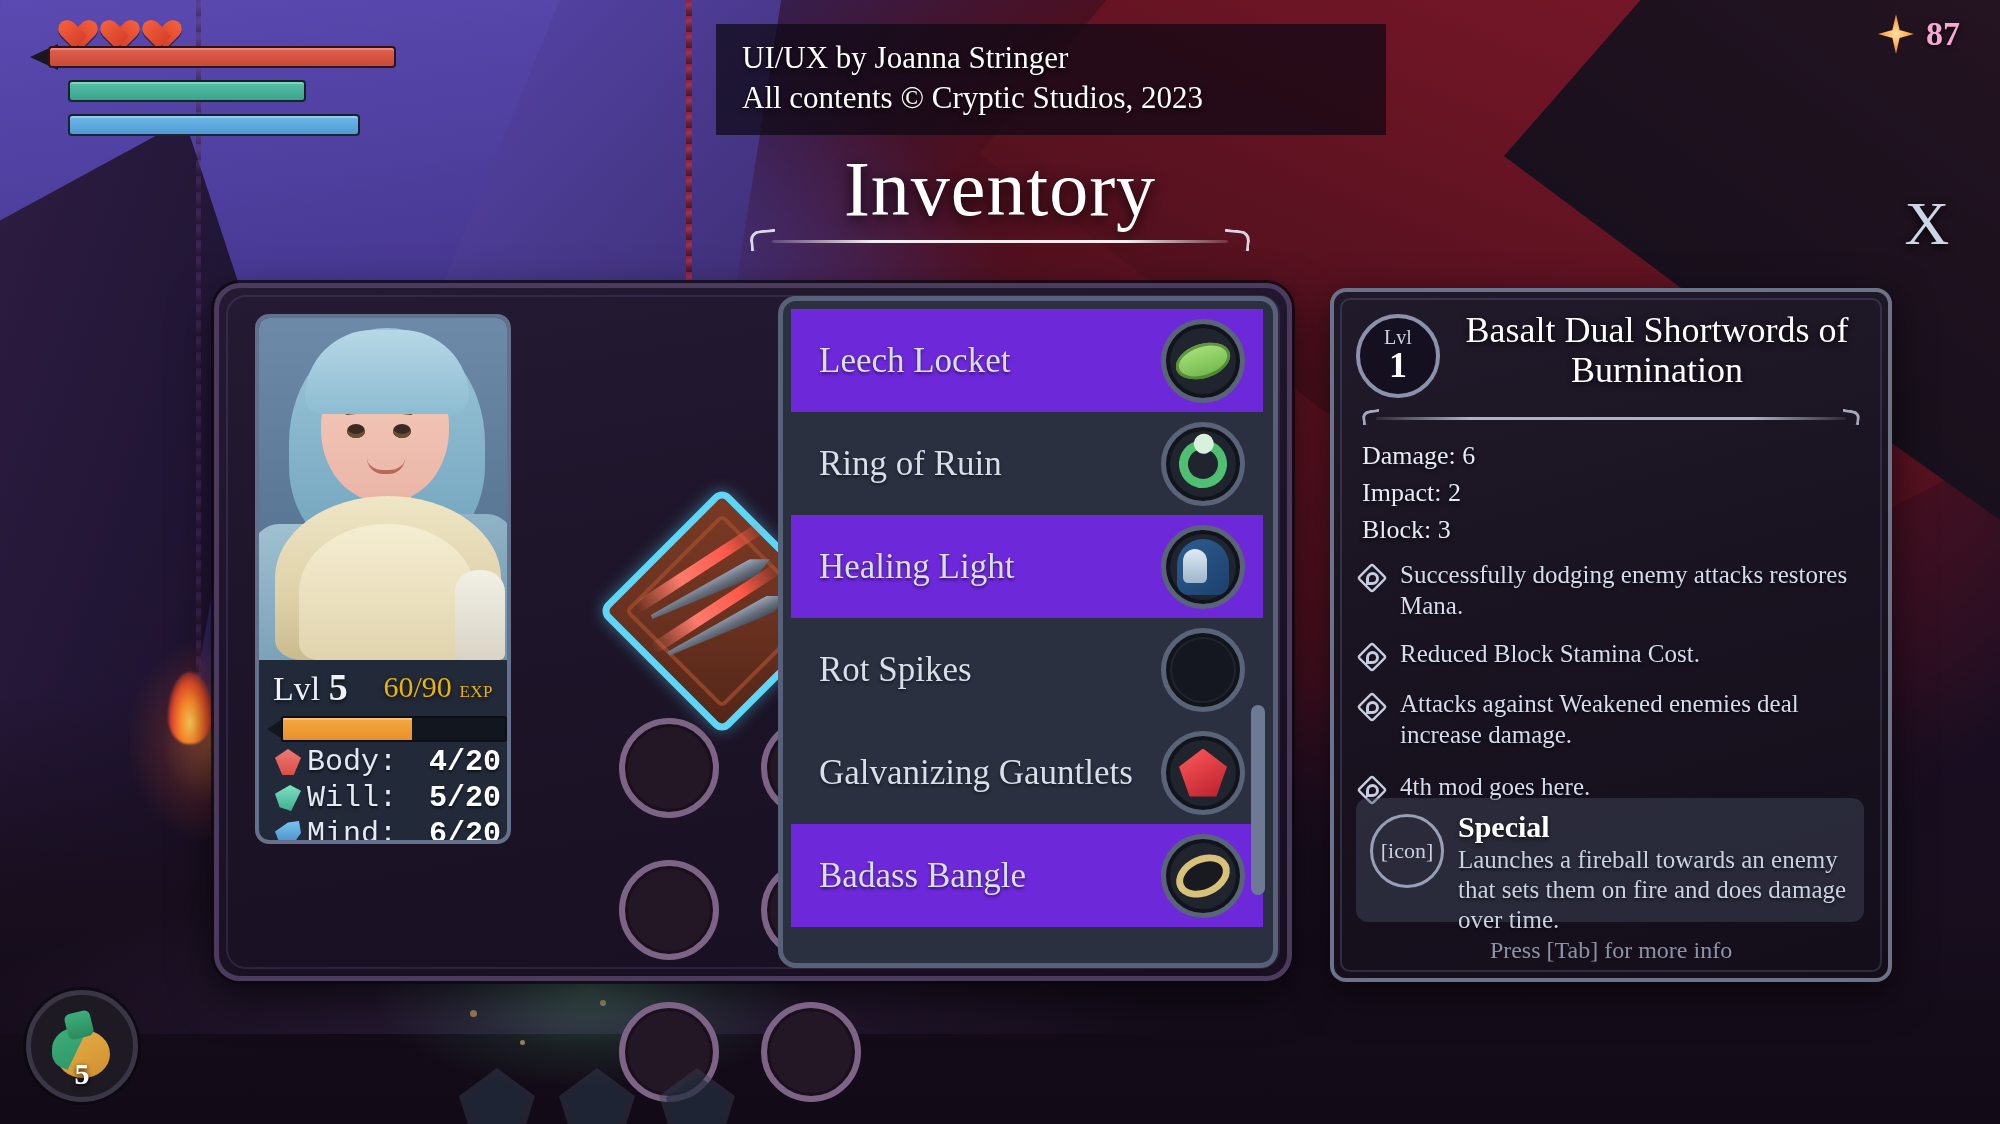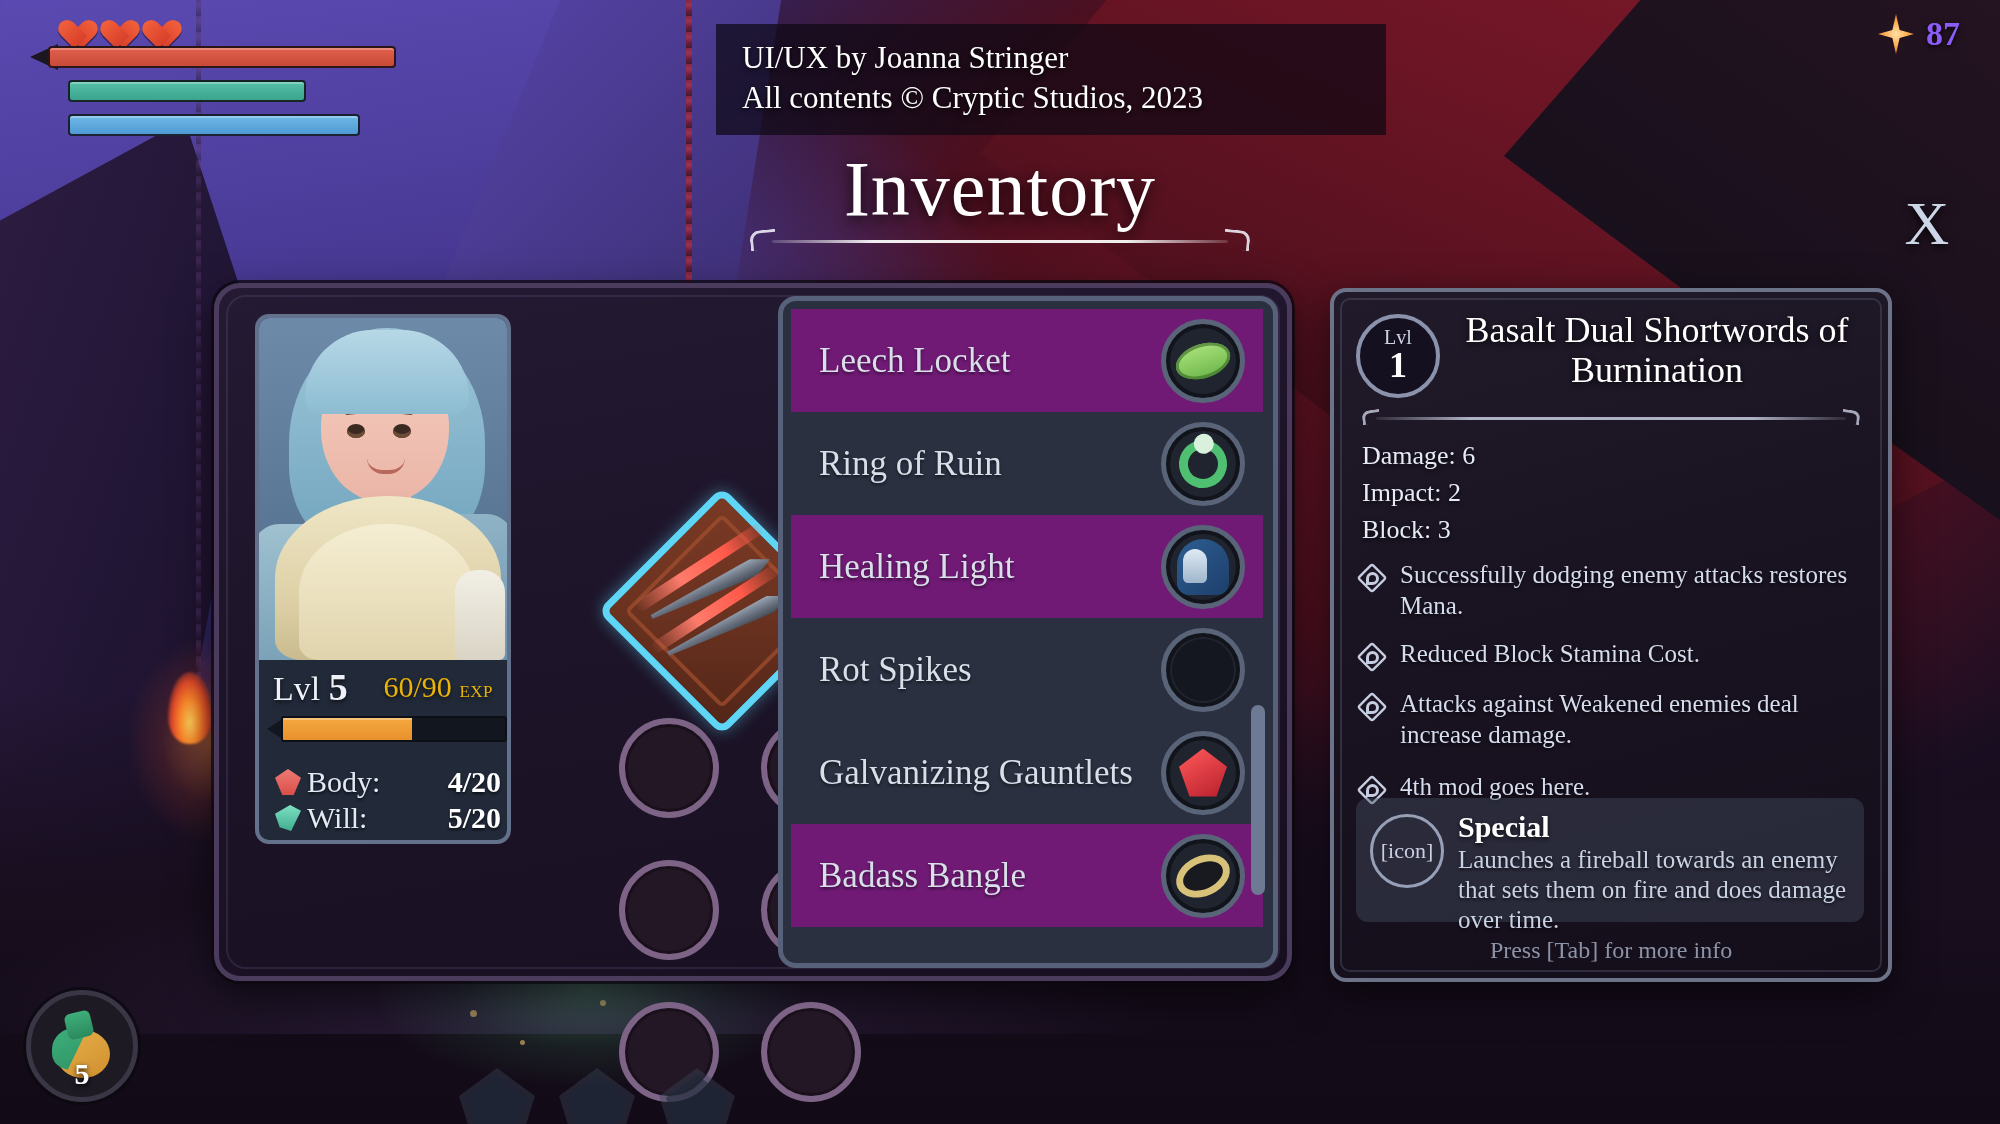--- a/index.html
+++ b/index.html
@@ -67,21 +67,21 @@
     border:2px solid rgba(14,10,18,.85); box-shadow:inset 0 2px 0 rgba(255,255,255,.28); }
   .bar.hp    { left:18px; width:348px; background:linear-gradient(180deg,#e0604c 0%, #c94a38 100%); }
   .bar.stam  { left:38px; width:238px; background:linear-gradient(180deg,#56c0a8 0%, #3aa48c 100%); }
   .bar.mana  { left:38px; width:292px; background:linear-gradient(180deg,#6fb8e8 0%, #4f9ad4 100%); }
 
   
   #currency { position:absolute; right:40px; top:14px; display:flex; align-items:center; gap:12px; }
   .star4 { width:36px; height:40px;
     background:radial-gradient(circle at 50% 50%, #ffe0a8 0%, #ffb055 40%, #e07a2a 75%);
     clip-path:polygon(50% 0%, 60% 40%, 100% 50%, 60% 60%, 50% 100%, 40% 60%, 0% 50%, 40% 40%); }
-  .cur-val { color:#8b5cf6; font-size:34px; font-weight:700; text-shadow:0 2px 5px rgba(0,0,0,.8); }
+  .cur-val { color:#f9a8d4; font-size:34px; font-weight:700; text-shadow:0 2px 5px rgba(0,0,0,.8); }
 
   
   #credits { position:absolute; left:716px; top:24px; width:670px; padding:14px 26px 18px;
     background:rgba(14,9,20,.72); }
   #credits div { color:#fff; font-size:31px; line-height:1.28; text-shadow:0 2px 5px rgba(0,0,0,.85); }
 
   
   #page-title-wrap { position:absolute; left:0; top:150px; width:2000px; text-align:center; }
   #page-title { color:#fff; font-size:78px; font-weight:400; letter-spacing:1px;
     text-shadow:0 4px 14px rgba(0,0,0,.85); line-height:1; }
@@ -150,21 +150,21 @@
   #lvl-row .exp small { font-size:17px; letter-spacing:.5px; }
 
   #exp-bar-wrap { position:absolute; left:8px; top:398px; width:240px; height:26px; }
   #exp-tip { position:absolute; left:0; top:0; width:20px; height:26px; background:#12161f;
     clip-path:polygon(100% 0,100% 100%,0 50%); border:0; }
   #exp-track { position:absolute; left:14px; top:0; width:226px; height:26px; background:#12161f;
     border:2px solid #0c1016; border-radius:3px; overflow:hidden; }
   #exp-fill { height:100%; background:linear-gradient(180deg,#f5a83f 0%, #e8912c 100%);
     box-shadow:inset 0 2px 0 rgba(255,255,255,.3); }
 
-  #stats { position:absolute; left:8px; top:440px; width:240px; padding:6px 0 10px; }
+  #stats { position:absolute; left:8px; top:420px; width:240px; padding:6px 0 10px;font-family:Liberation Mono, monospace; }
   .stat-row { display:flex; align-items:center; height:36px; padding:0 6px 0 8px; }
   .stat-ico { width:26px; height:26px; margin-right:6px; flex:none; }
   .stat-ico.body { background:linear-gradient(180deg,#ef7a74 0%, #d94f49 100%);
     clip-path:polygon(50% 0, 100% 34%, 72% 100%, 28% 100%, 0 34%); }
   .stat-ico.will { background:linear-gradient(180deg,#7fe0c2 0%, #3fae90 100%);
     clip-path:polygon(58% 0, 100% 22%, 62% 100%, 18% 86%, 0 34%); }
   .stat-ico.mind { background:linear-gradient(180deg,#7cc4ee 0%, #3f86c4 100%);
     clip-path:polygon(50% 6%, 92% 0, 100% 46%, 62% 100%, 20% 92%, 0 40%); }
   .stat-name { color:#e3eaf4; font-size:30px; text-shadow:0 2px 3px rgba(0,0,0,.7); }
   .stat-val { margin-left:auto; color:#ffffff; font-size:30px; font-weight:700; text-shadow:0 2px 3px rgba(0,0,0,.7); }
@@ -199,21 +199,21 @@
   #circle-slots { position:absolute; left:400px; top:430px; display:grid;
     grid-template-columns:repeat(2, 100px); grid-auto-rows:100px; gap:42px 42px; }
   .cslot { width:100px; height:100px; border-radius:50%;
     background:#241725; border:6px solid #7d6487; box-shadow:inset 0 0 0 3px rgba(20,12,22,.6); }
 
   
   #item-list-frame { position:absolute; left:778px; top:296px; width:500px; height:672px;
     background:#2a3040; border:5px solid #57627a; border-radius:18px; overflow:hidden; }
   #item-list { position:absolute; inset:8px 10px 0 8px; overflow:hidden; }
   .item-row { height:103px; display:flex; align-items:center; padding:0 18px 0 28px; }
-  .item-row.alt { background:#701a75; }
+  .item-row.alt { background:#6d28d9; }
   .item-row.plain { background:#2a3040; }
   .item-name { color:#d8dfe9; font-size:35px; text-shadow:0 2px 3px rgba(0,0,0,.5); }
   .item-ico { margin-left:auto; width:84px; height:84px; border-radius:50%;
     background:#20242f; border:5px solid #5a6478; display:flex; align-items:center; justify-content:center;
     box-shadow:inset 0 0 0 4px #11141b; flex:none; overflow:hidden; position:relative; }
   .g-locket { width:56px; height:34px; border-radius:50%;
     background:linear-gradient(180deg,#a8e07a 0%, #6fb84c 100%); transform:rotate(-18deg);
     box-shadow:inset 0 0 0 3px rgba(60,110,40,.65); }
   .g-ring { width:48px; height:48px; border-radius:50%; border:9px solid #4fbf72;
     transform:rotate(-18deg); position:relative; }

